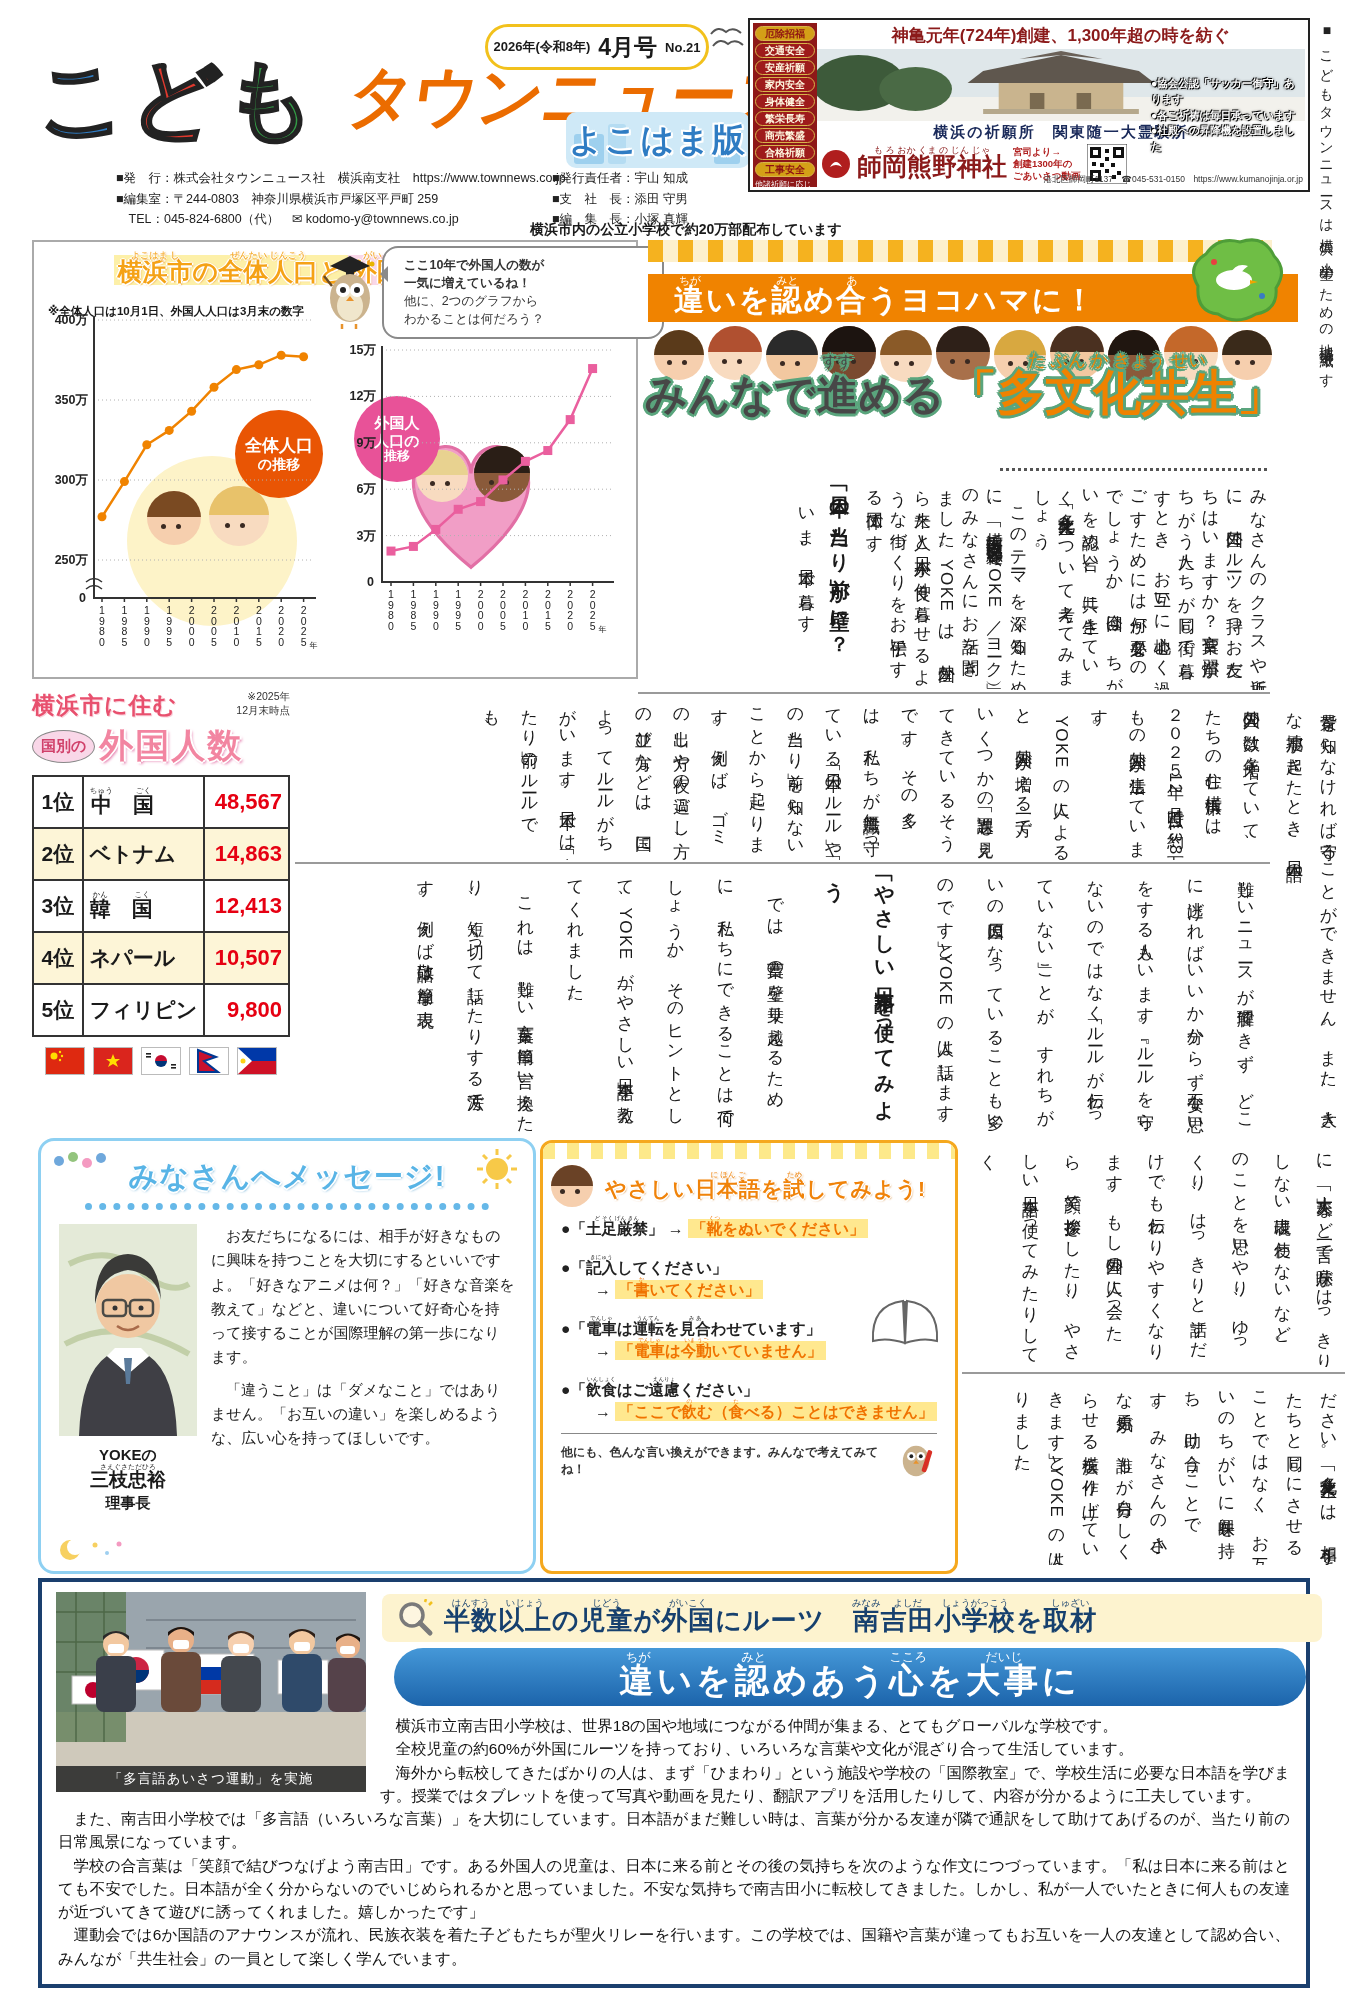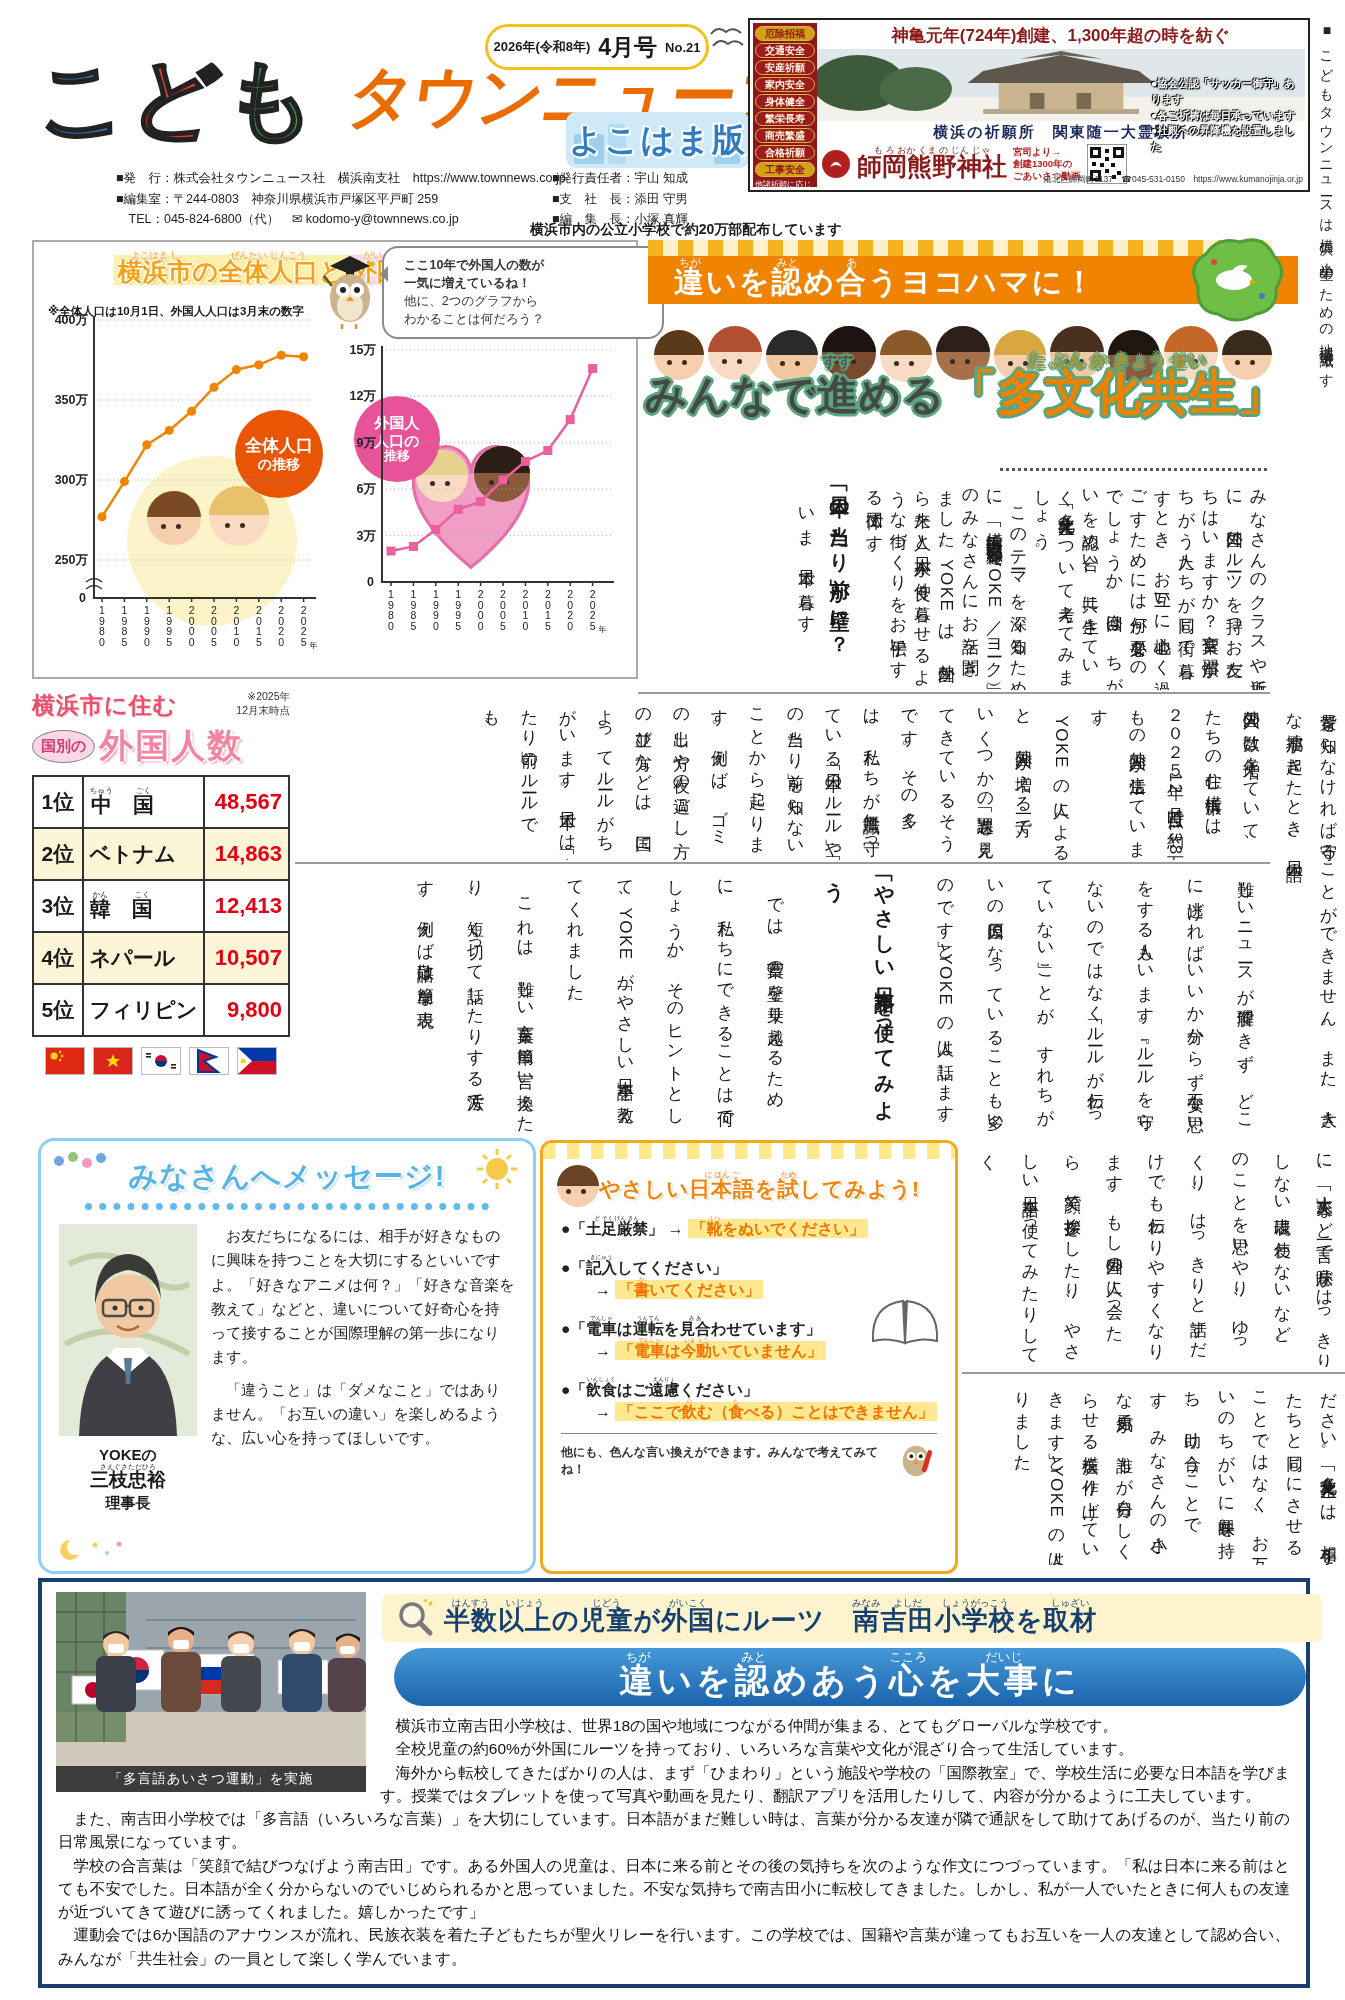--- a/index.html
+++ b/index.html
@@ -353,21 +353,21 @@
     </svg>
     <div class="abs bubble" style="left:348px;top:4px;width:238px;">
       <span>ここ10年で外国人の数が</span><br>
       <span>一気に増えているね！</span><br>
       <span style="font-weight:normal;">他に、2つのグラフから</span><br>
       <span style="font-weight:normal;">わかることは何だろう？</span>
     </div>
   </div>
 
   <div class="abs awning" style="left:648px;top:240px;width:624px;height:22px;"></div>
-  <div class="abs banner" style="left:648px;top:256px;width:624px;height:48px;">
+  <div class="abs banner" style="left:648px;top:274px;width:624px;height:48px;">
     <span><ruby>違<rt>ちが</rt></ruby><ruby>いを</ruby><ruby>認<rt>みと</rt></ruby><ruby>め</ruby><ruby>合<rt>あ</rt></ruby><ruby>うヨコハマに！</ruby></span>
   </div>
   <svg class="abs" style="left:1178px;top:226px;z-index:3;" width="112" height="104" viewBox="0 0 112 104">
     <path d="M20 60 Q8 40 28 28 Q40 10 62 16 Q86 8 96 30 Q110 44 98 62 Q100 84 78 88 Q58 100 40 88 Q18 86 20 60Z" fill="#6fbe45" stroke="#4e9d38" stroke-width="3"></path>
     <ellipse cx="56" cy="54" rx="18" ry="10" fill="#fff"></ellipse>
     <path d="M52 48 Q58 36 70 40 Q62 46 60 52Z" fill="#fff"></path>
     <polygon points="72,54 80,56 72,58" fill="#f0a500"></polygon>
     <circle cx="36" cy="36" r="3" fill="#e84040"></circle>
       <circle cx="84" cy="70" r="3" fill="#3a7cc4"></circle>
   </svg>
@@ -588,21 +588,21 @@
         <circle cx="13" cy="13" r="10" fill="#f7d060"></circle>
         <circle cx="18" cy="10" r="8" fill="#fff"></circle>
         <circle cx="38" cy="8" r="2.5" fill="#f7d060"></circle>
         <circle cx="50" cy="16" r="2" fill="#9ecff0"></circle>
         <circle cx="62" cy="7" r="2.5" fill="#f49ac1"></circle>
       </svg>
   </div>
 
   <div class="abs easybox" style="left:540px;top:1140px;width:412px;height:428px;">
     <div class="stripe"></div>
-    <div style="display:flex;align-items:center;gap:0;padding:6px 14px 2px;">
+    <div style="display:flex;align-items:center;gap:12px;padding:6px 8px 2px;">
       <span class="kid" style="position:relative;display:inline-block;width:42px;height:42px;background:#f6cfae;flex:none;">
           <span class="hair" style="background:#6a4226;"></span>
           <span class="eyes" style="left:22%;"></span>
         </span>
       <span class="easy-title"><ruby>やさしい</ruby><ruby>日本語<rt>に ほん ご</rt></ruby><ruby>を</ruby><ruby>試<rt>ため</rt></ruby><ruby>してみよう!</ruby></span>
     </div>
     <div style="padding:6px 18px 0;position:relative;">
       <div style="margin-bottom:14px;">
         <span class="eq"><span>●</span><span><ruby>「</ruby><ruby>土足厳禁<rt>ど そく げん きん</rt></ruby><ruby>」</ruby></span></span>
         <span class="earrow">→</span>

